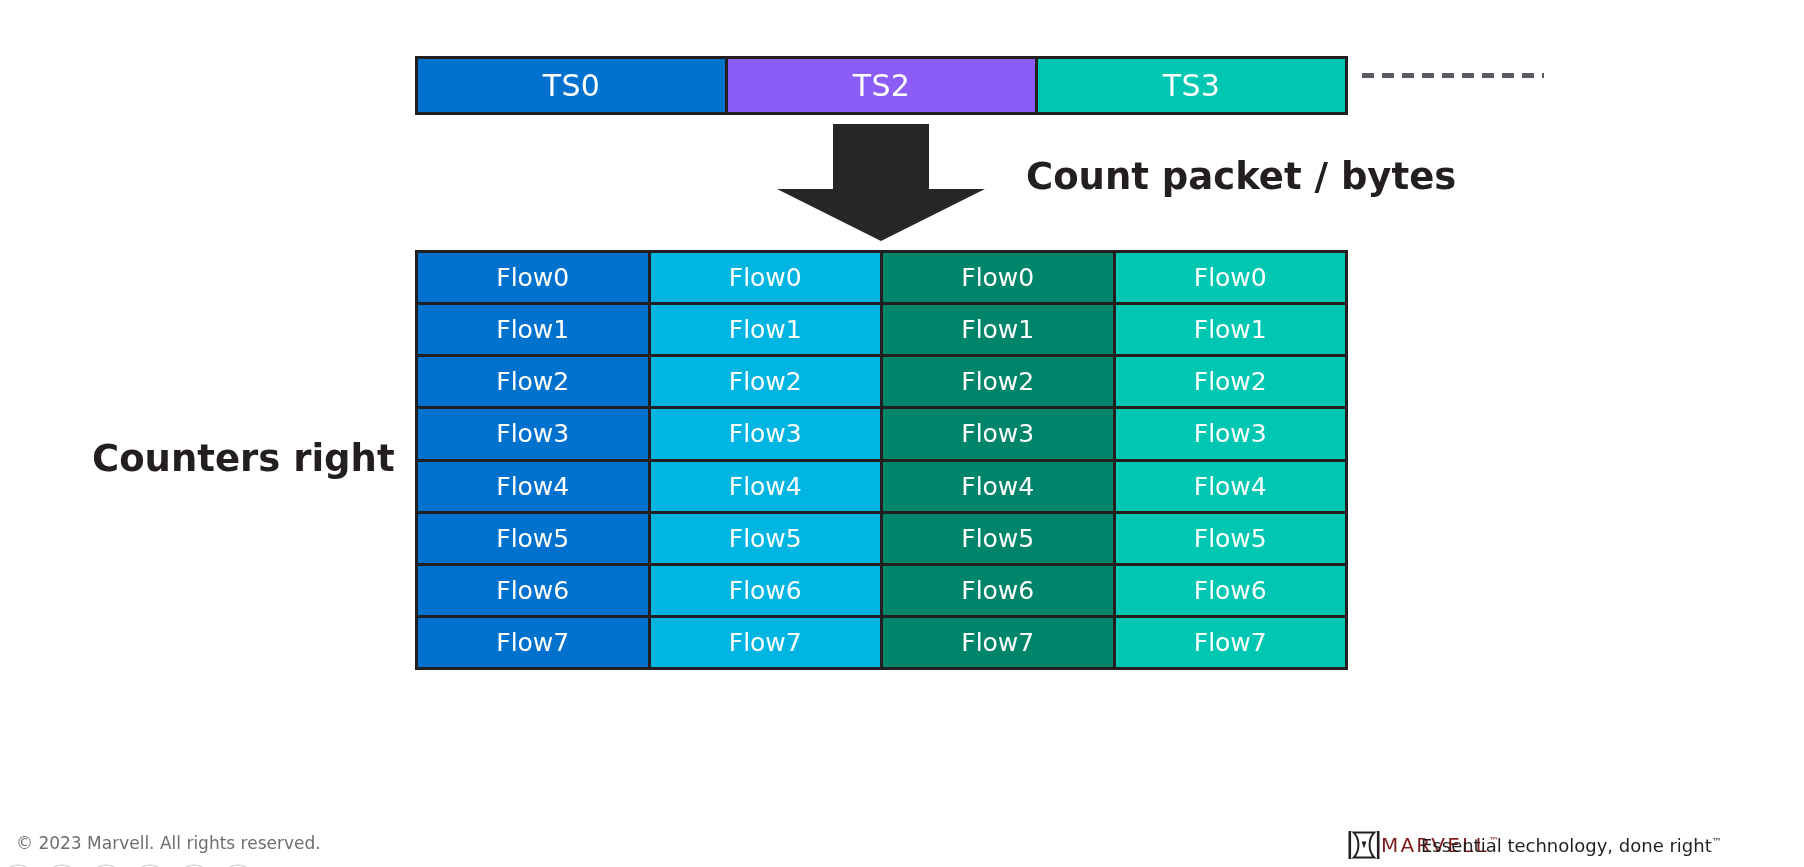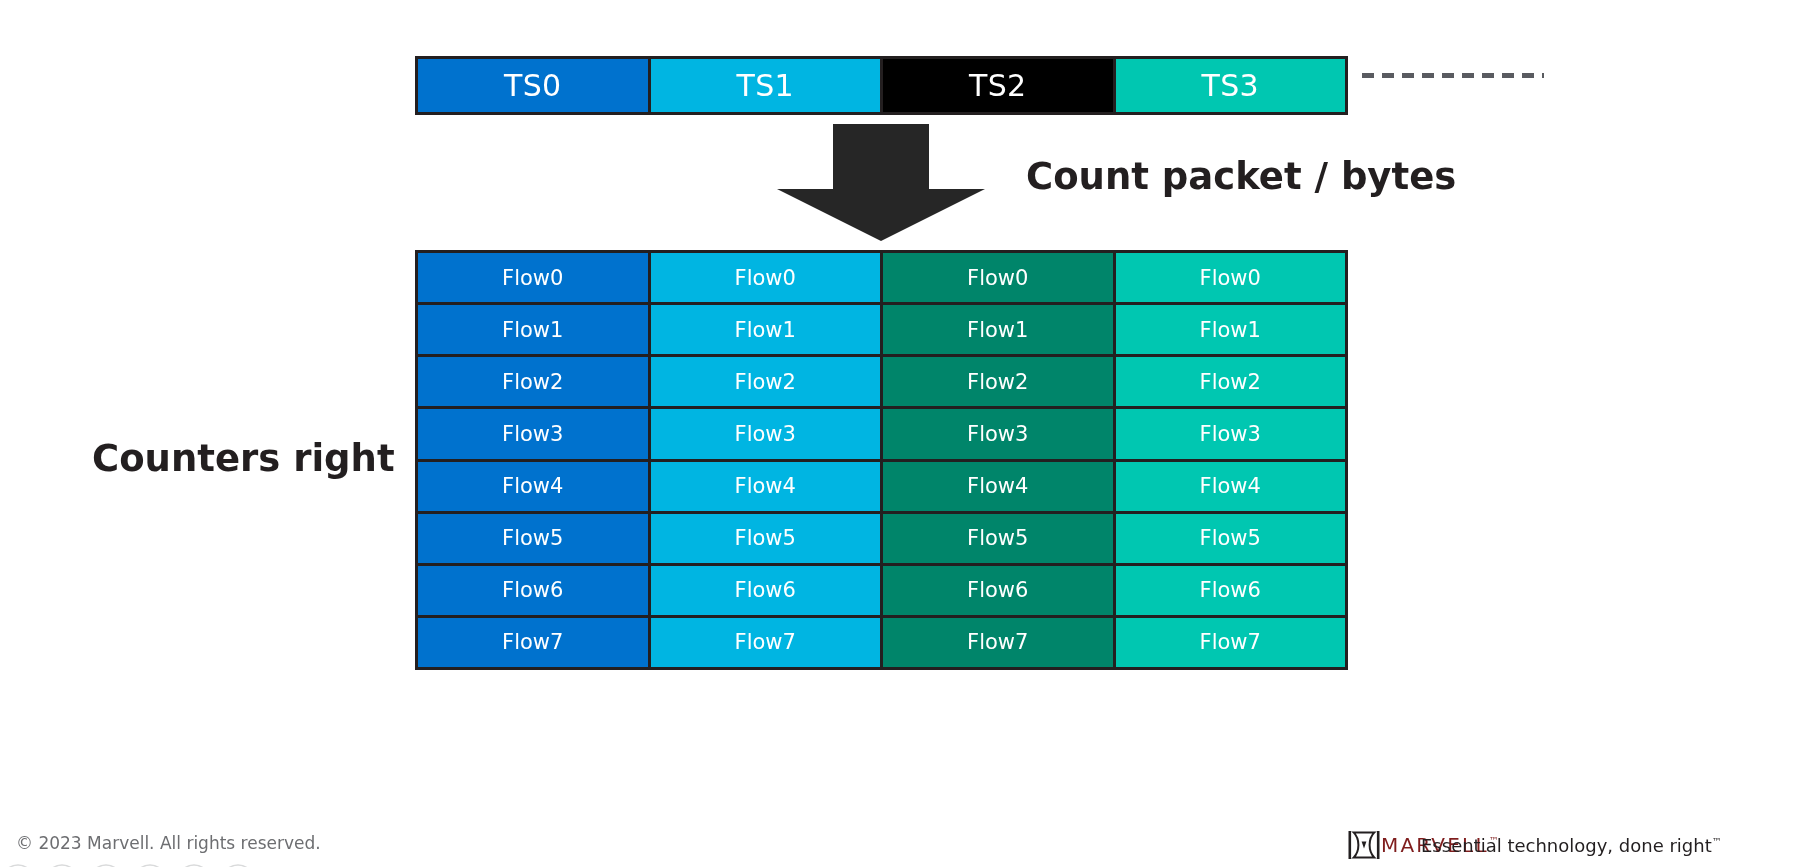--- a/index.html
+++ b/index.html
@@ -103,21 +103,21 @@
     border-bottom: 3px solid #231f20;
     box-sizing: border-box;
   }
   .flow-row:last-child { border-bottom: none; }
   .flow-cell {
     flex: 1 1 0;
     display: flex;
     align-items: center;
     justify-content: center;
     color: #ffffff;
-    font-size: 21px;
+    font-size: 25px;
     box-sizing: border-box;
     border-right: 3px solid #231f20;
   }
   .flow-cell:last-child { border-right: none; }
 
   
   #footer-copyright {
     position: absolute;
     left: 16px;
     top: 833px;
@@ -170,24 +170,21 @@
     vertical-align: super;
   }
 </style>
 </head>
 <body>
 
 <div id="timeslot-row">
   <div class="ts-cell" style="background: rgb(0, 114, 206);">
     <span>TS0</span>
   </div>
-  <div class="ts-cell" style="background: rgb(0, 181, 226);">
-    <span>TS1</span>
-  </div>
-  <div class="ts-cell" style="background: #000000;">
+  <div class="ts-cell" style="background: #8b5cf6;">
     <span>TS2</span>
   </div>
   <div class="ts-cell" style="background: rgb(0, 199, 177);">
     <span>TS3</span>
   </div>
 </div>
 
 <div id="continuation-dashes"></div>
 
 <svg id="count-arrow" viewBox="0 0 210 117">

